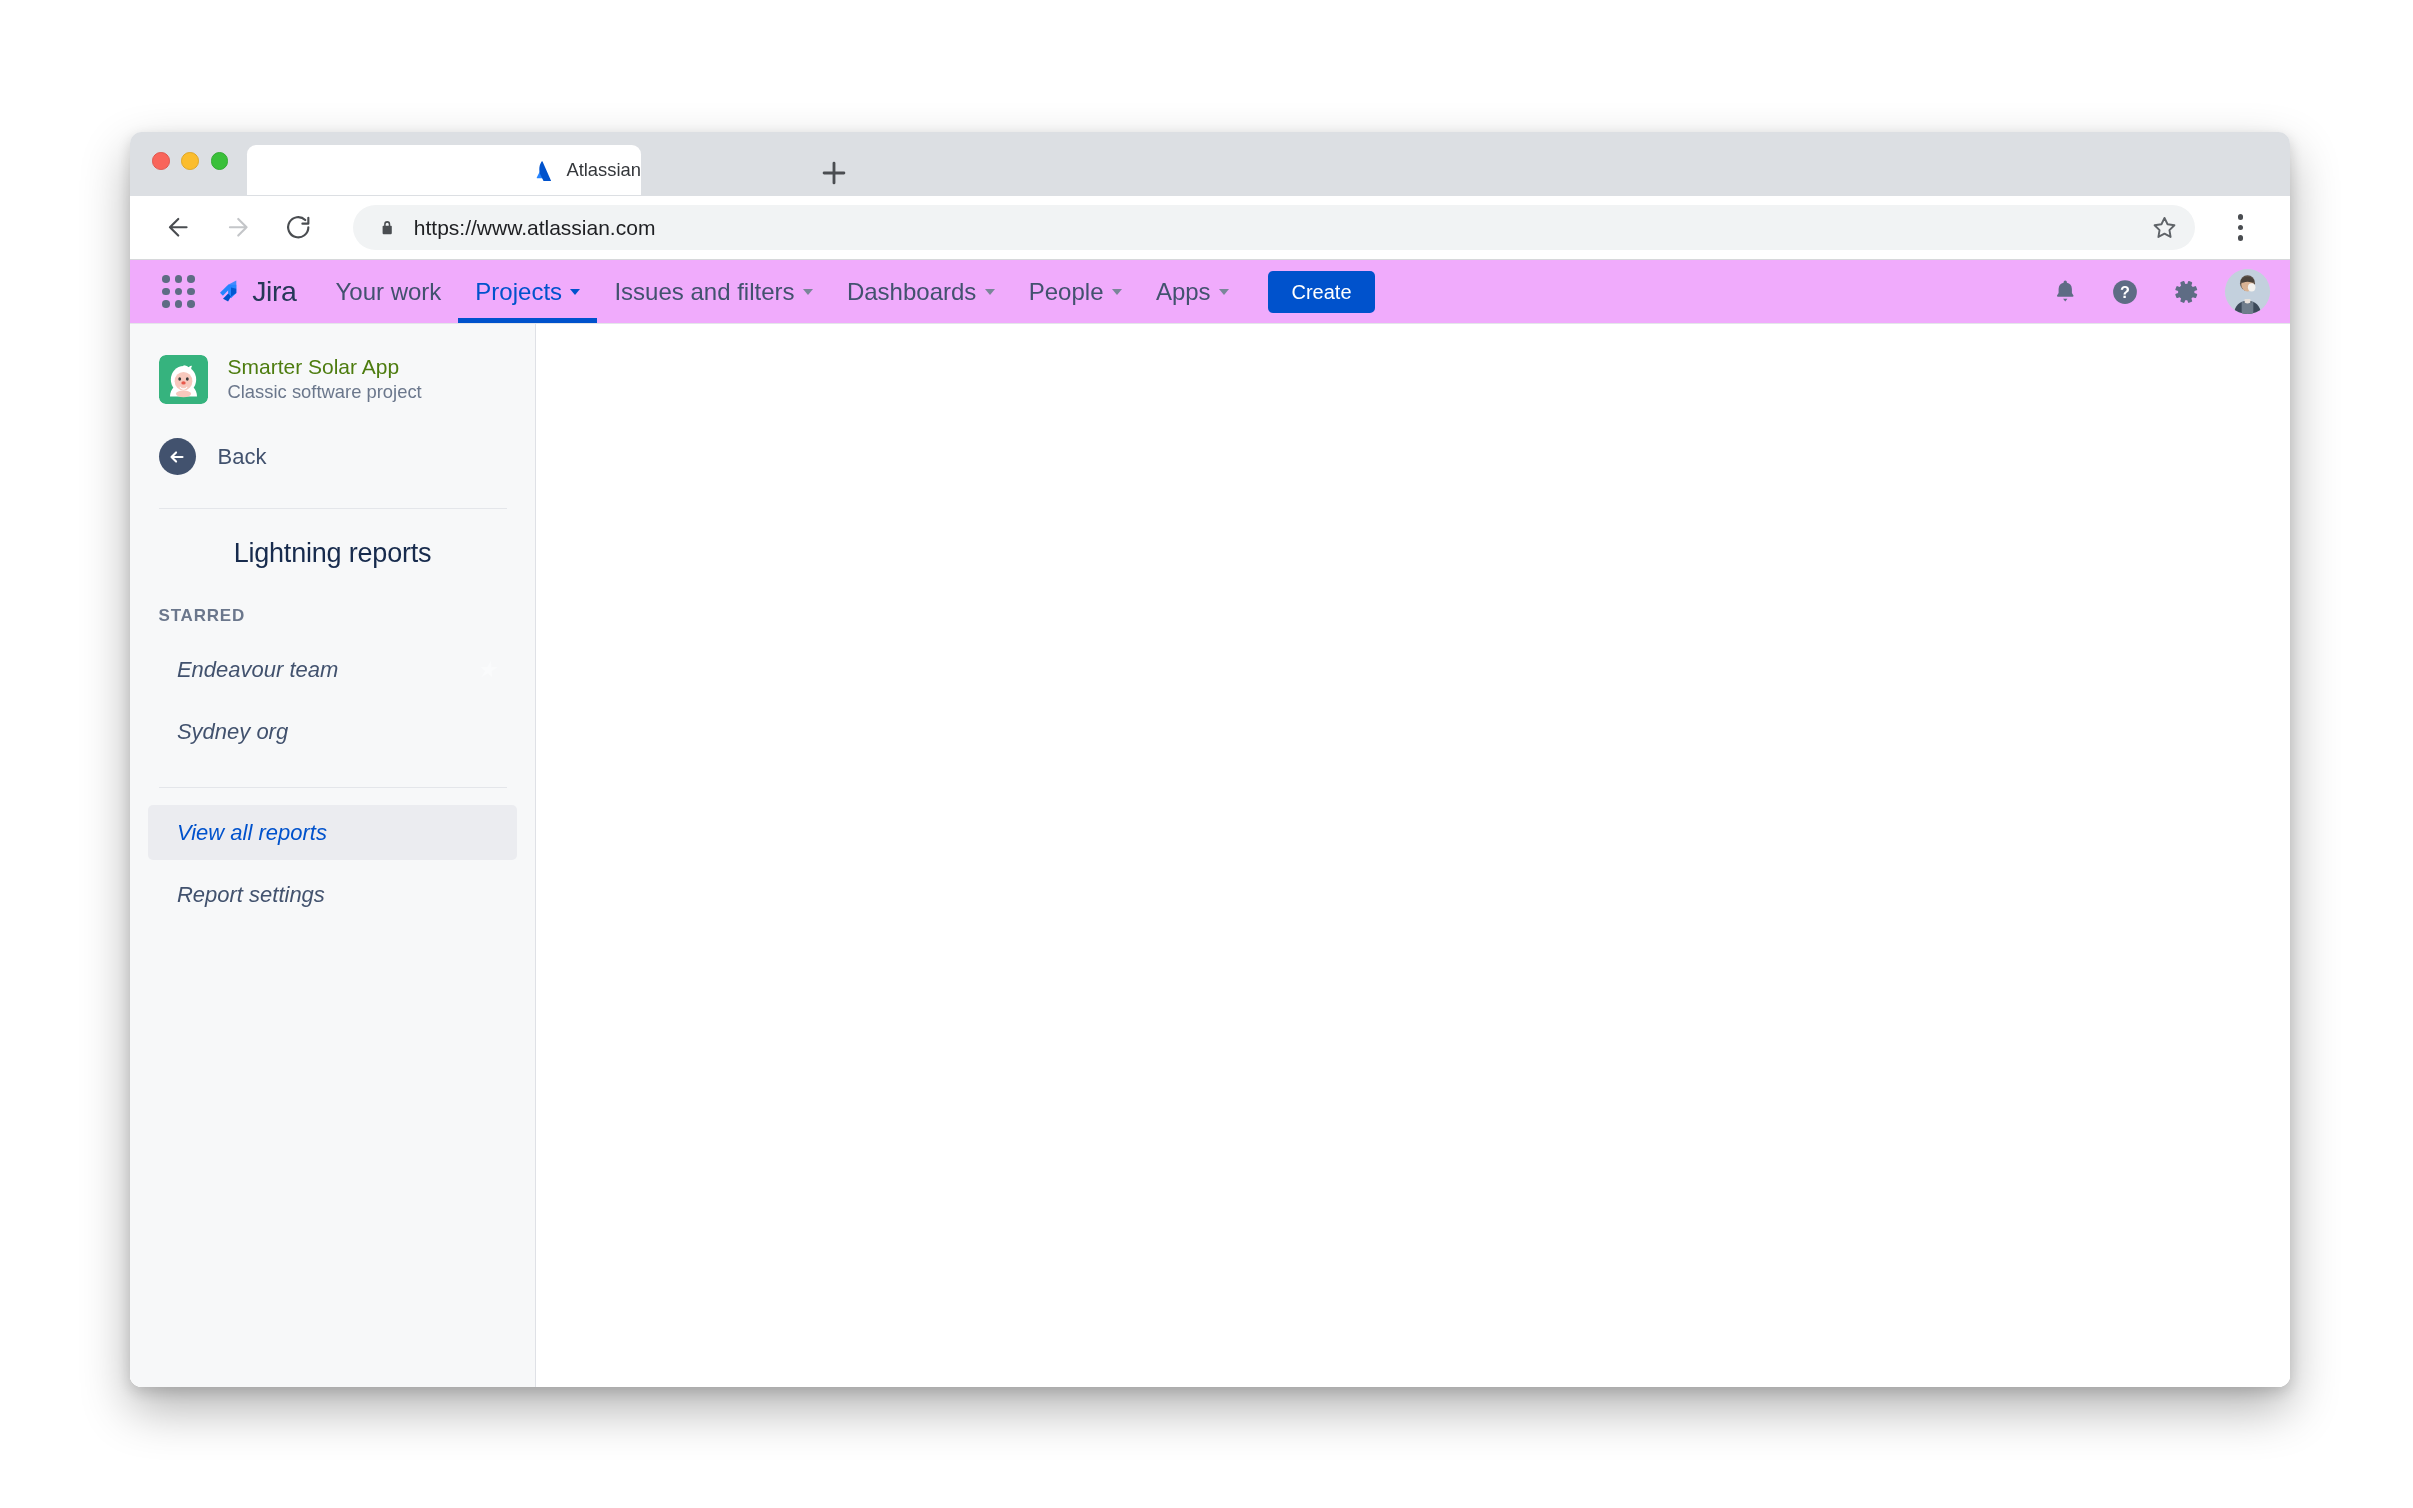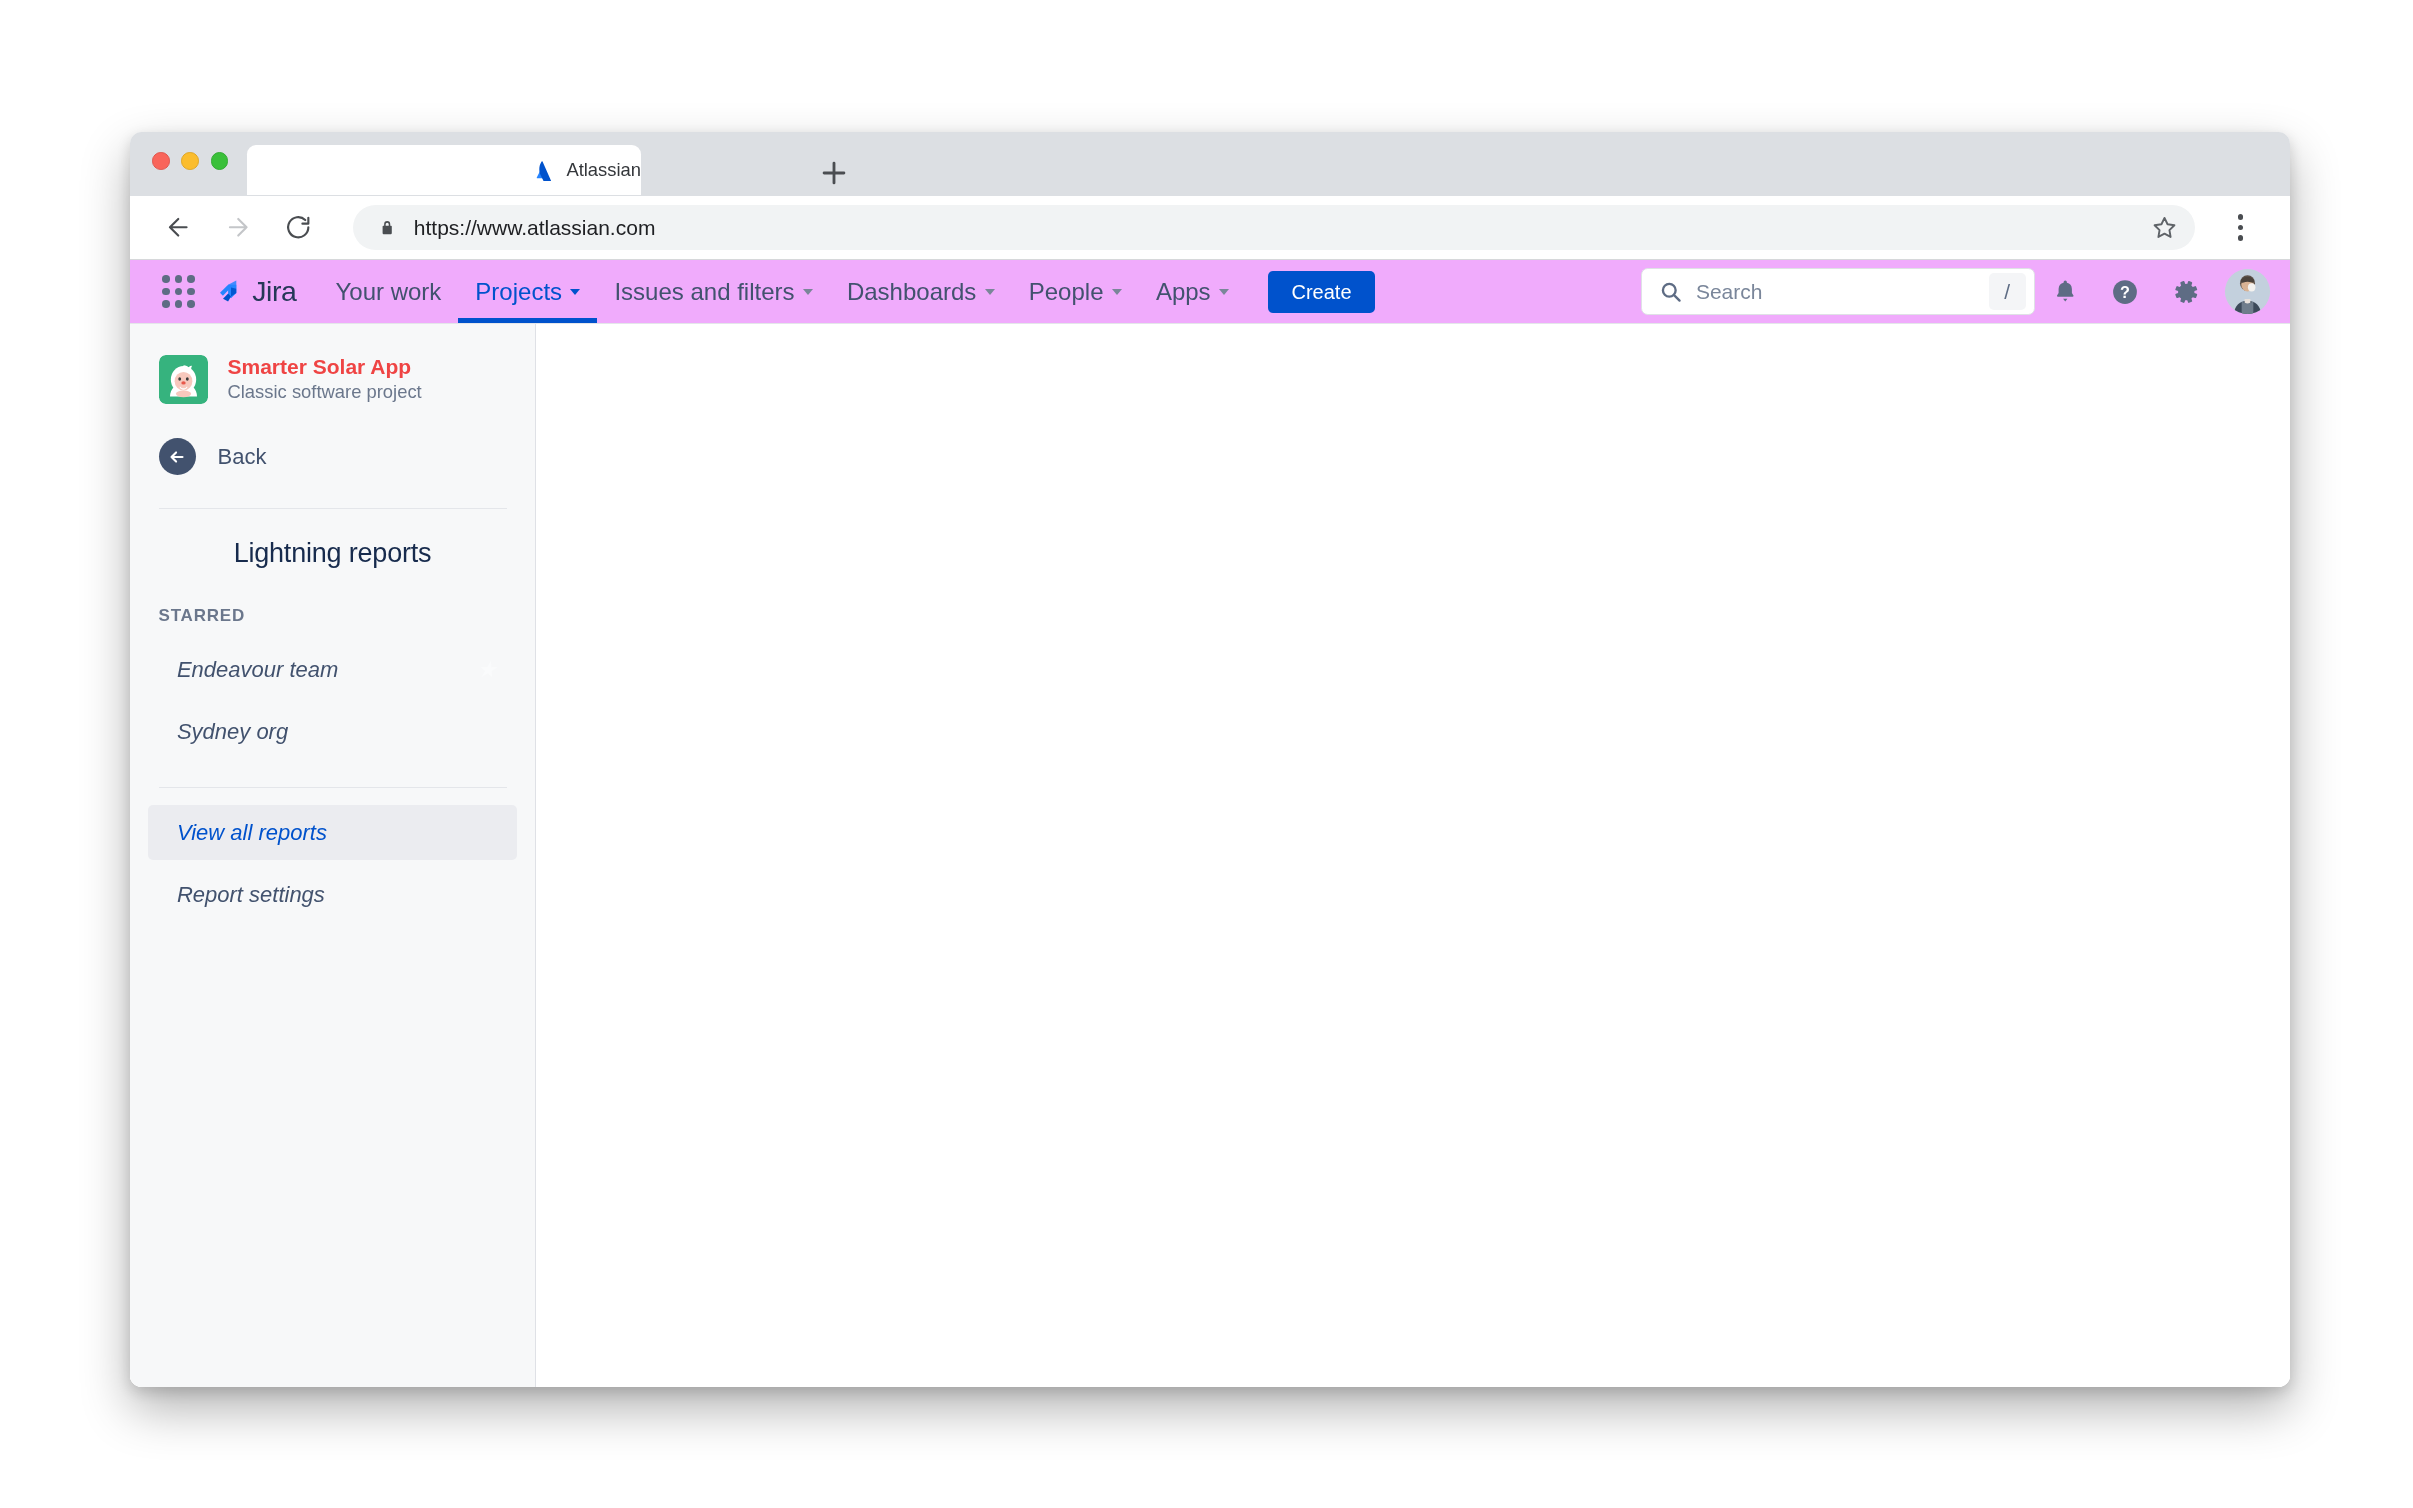--- a/index.html
+++ b/index.html
@@ -307,22 +307,22 @@
     margin-bottom: 25px;
   }
   .project-avatar {
     width: 49px; height: 49px;
     border-radius: 6.7px;
     flex: none;
     overflow: hidden;
   }
   .project-name {
     font-size: 21px;
-    font-weight: bold;
-    color: #ef4444;
+    font-weight: normal;
+    color: #4d7c0f;
     line-height: 1.25;
   }
   .project-type {
     font-size: 18.4px;
     color: #6b778c;
     line-height: 1.3;
   }
 
   .back-row {
     display: flex;
@@ -510,30 +510,20 @@
         </div>
         <div class="nav-item">
           <span>Apps</span>
           <span class="caret"></span>
         </div>
       </div>
 
       <button class="create-btn">Create</button>
 
       <div class="nav-right">
-        <div class="search-box">
-          <span class="search-icon">
-            <svg viewBox="0 0 24 24" width="23.5" height="23.5" fill="none" stroke="currentColor" stroke-width="2.4" stroke-linecap="round">
-              <circle cx="10.5" cy="10.5" r="6.5"></circle>
-              <path d="M15.4 15.4L21 21"></path>
-            </svg>
-          </span>
-          <input class="search-input" type="text" placeholder="Search" style="">
-          <span class="slash-key">/</span>
-        </div>
 
         <div class="nav-icon-btn">
           <svg viewBox="0 0 24 24" width="28.5" height="28.5" fill="currentColor">
             <path d="M12 3a1.4 1.4 0 0 1 1.4 1.4v.5A5.6 5.6 0 0 1 17.6 10v3.4l1.3 2.1a.8.8 0 0 1-.7 1.2H5.8a.8.8 0 0 1-.7-1.2l1.3-2.1V10a5.6 5.6 0 0 1 4.2-5.1v-.5A1.4 1.4 0 0 1 12 3z"></path>
             <path d="M10.2 18.4h3.6L12 20.6z"></path>
           </svg>
         </div>
         <div class="nav-icon-btn">
           <svg viewBox="0 0 24 24" width="30" height="30">
             <circle cx="12" cy="12" r="9.5" fill="currentColor"></circle>

